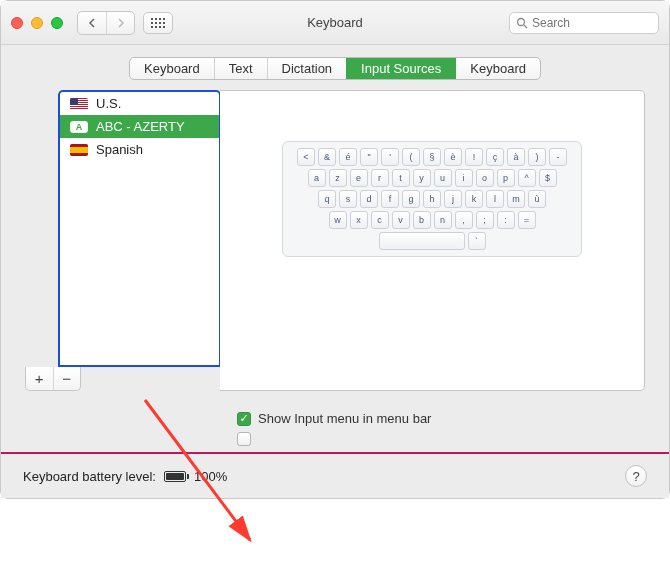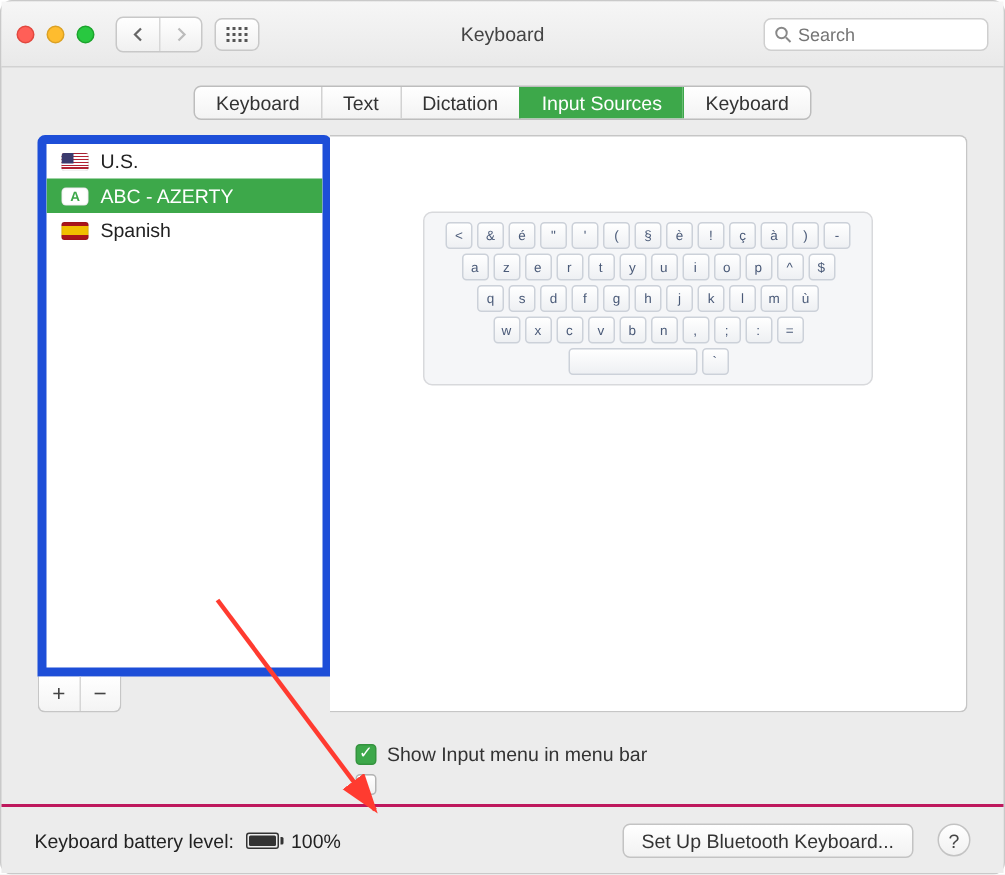--- a/index.html
+++ b/index.html
@@ -7,21 +7,21 @@
     font-family: -apple-system, "Helvetica Neue", Arial, sans-serif;
     font-size: 13px;
     color: #222;
     background: #fff;
     width: 670px;
     height: 583px;
     overflow: hidden;
   }
   .window {
     width: 670px;
-    height: 583px;
+    height: 499px;
     background: #ececec;
     border: 1px solid #c9c9c9;
     border-radius: 8px;
     display: flex;
     flex-direction: column;
     position: relative;
   }
   
   .titlebar {
     height: 44px;
@@ -92,22 +92,22 @@
     padding:0 24px;
   }
   .panels{
     display:flex;gap:0;flex:1;position:relative;
   }
   .leftpanel{
     width:196px;
     display:flex;flex-direction:column;
   }
   .sourcelist{
-    flex:1;border:6px solid #1d4ed8;border-radius:5px 5px 0 0;
-    background:#fff;overflow:hidden;margin-bottom:0;
+    flex:1;border:2px solid #1d4ed8;border-radius:5px 5px 0 0;
+    background:#fff;overflow:hidden;margin-bottom:0;margin-left:33px;
   }
   .sourcelist .row{
     display:flex;align-items:center;gap:8px;
     padding:4px 10px;font-size:13px;color:#222;
   }
   .sourcelist .row.selected{
     background:#3da84a;color:#fff;
   }
   .flag{
     width:18px;height:12px;border-radius:2px;flex:none;box-shadow:inset 0 0 1px rgba(0,0,0,0.3);
@@ -356,17 +356,16 @@
     </div>
   </div>
 
   <div class="bottombar">
     <span>Keyboard battery level:</span>
     <span class="batt">
         <span class="fill"></span>
       </span>
     <span>100%</span>
     <div style="flex:1"></div>
-    <button class="btn">Set Up Bluetooth Keyboard...</button>
     <div class="helpbtn">?</div>
   </div>
 
 </div>
 
 </body></html>

